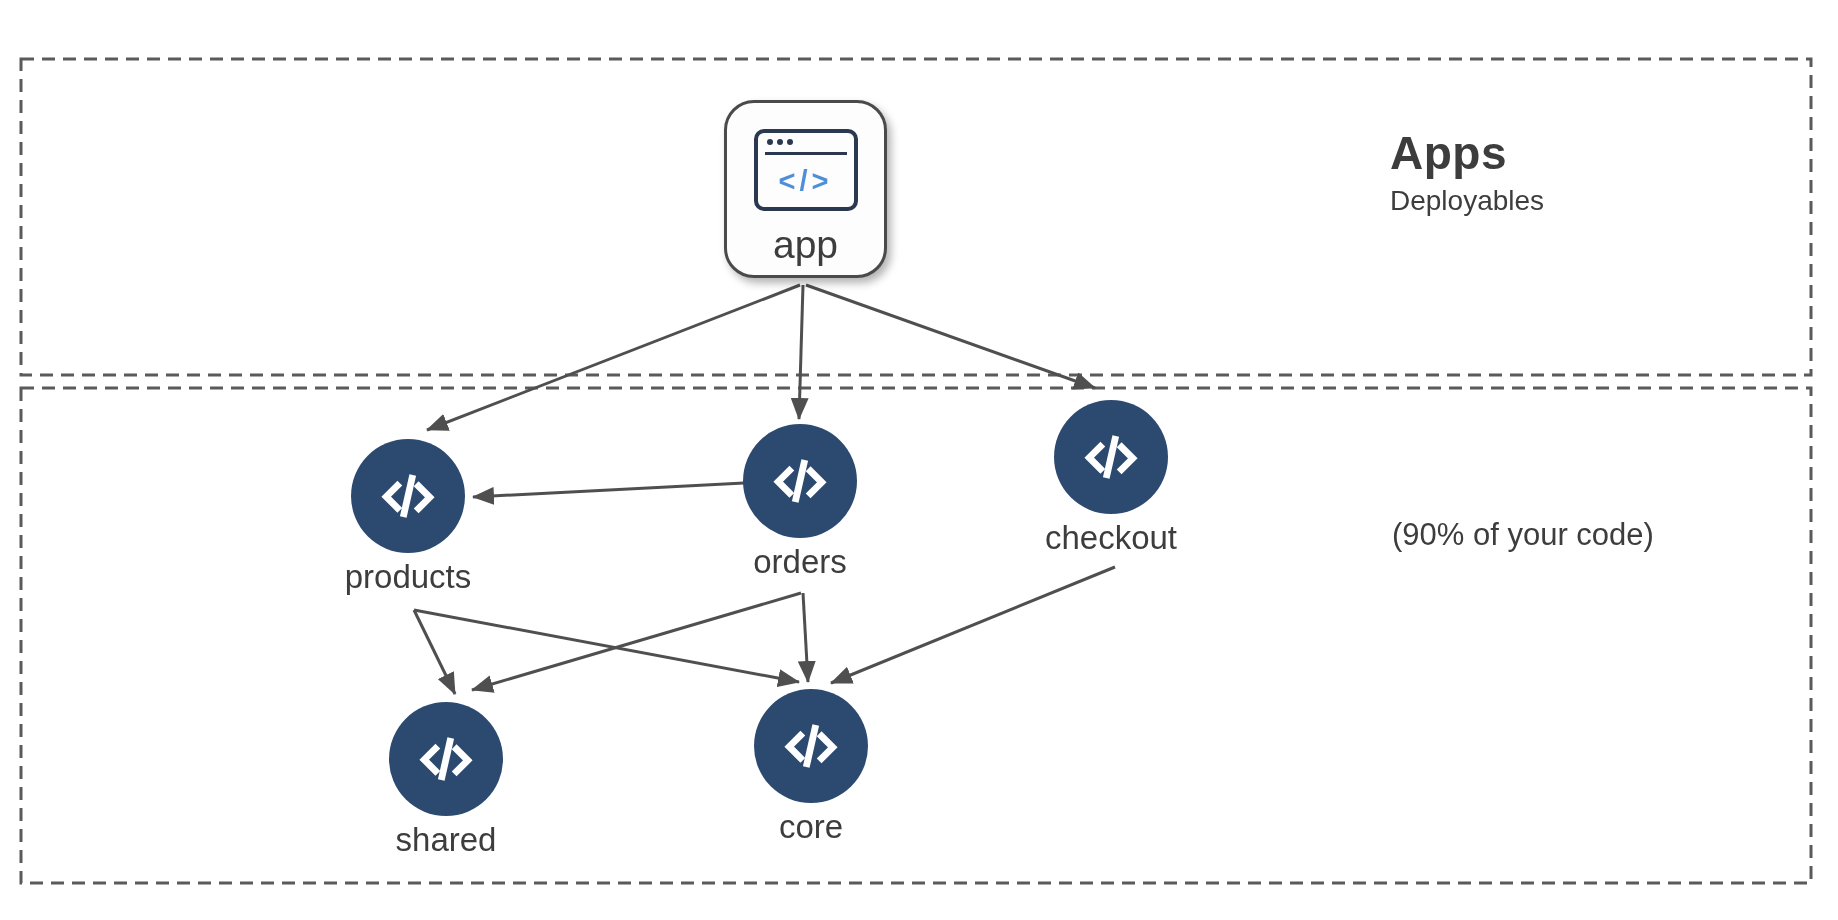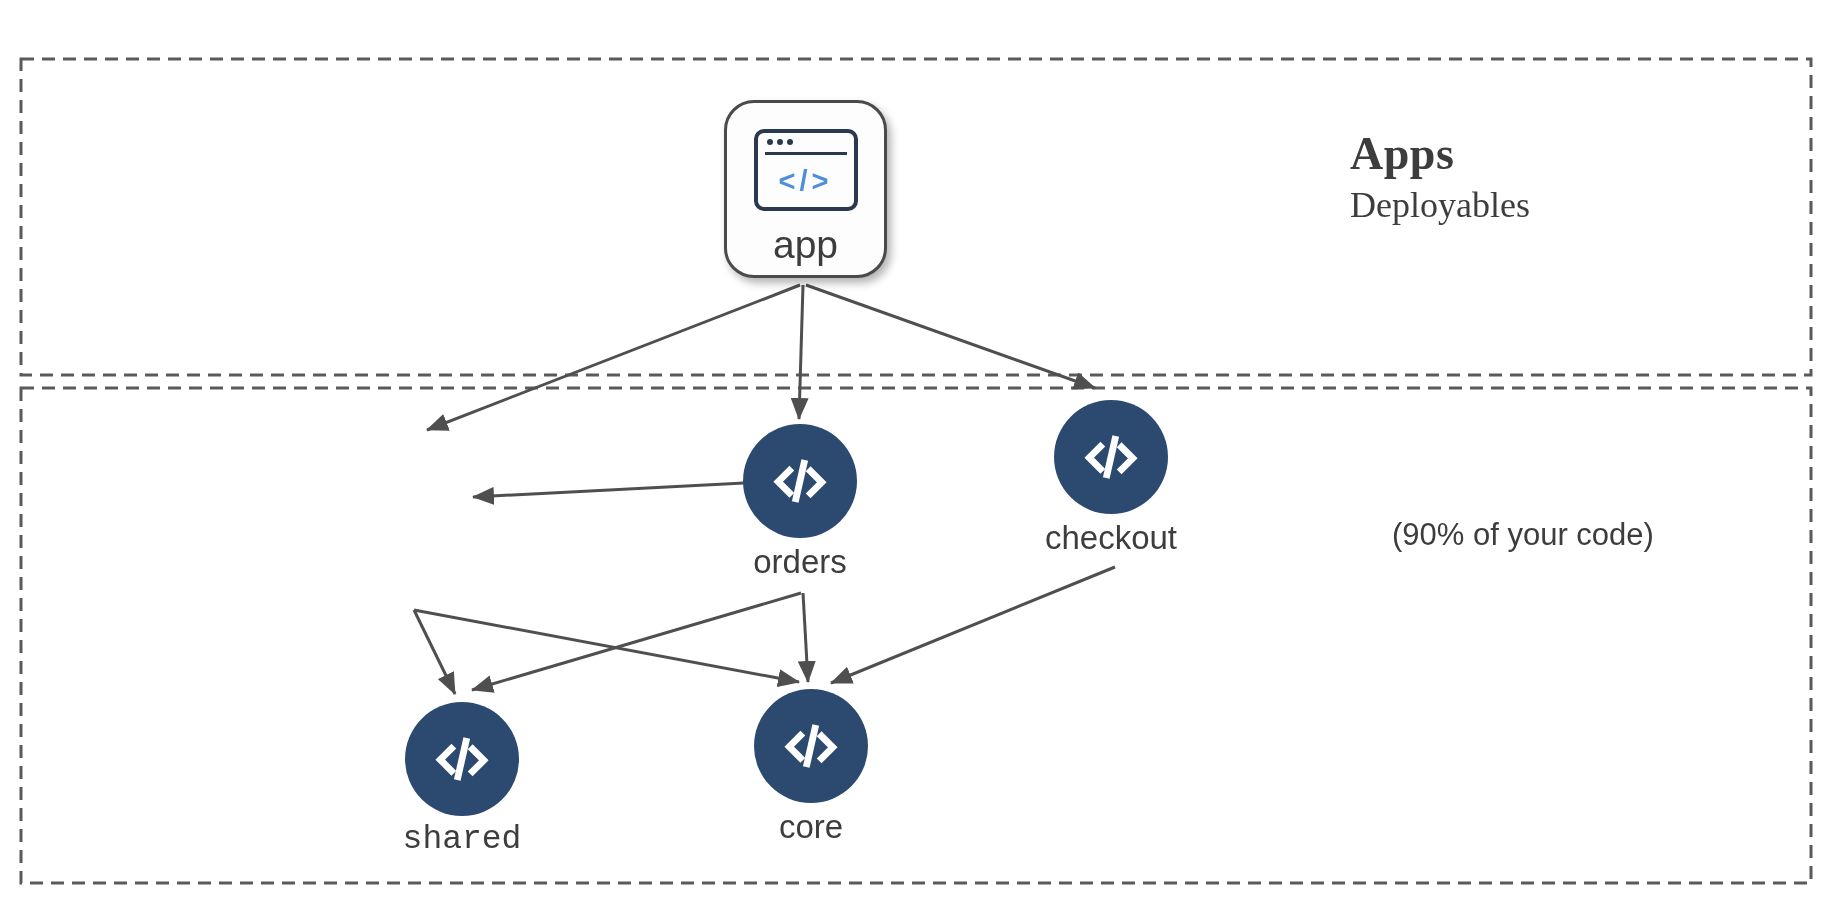--- a/index.html
+++ b/index.html
@@ -14,22 +14,22 @@
   #edge-layer {
     position: absolute;
     left: 0; top: 0;
     width: 1838px; height: 920px;
     pointer-events: none;
   }
 
   
   .section-label { position: absolute; color: #3d3d3d; }
   .section-label .title   { font-size: 46px; font-weight: 700; line-height: 1.2; letter-spacing: 0.5px; }
-  .section-label .subtitle{ font-size: 36px; font-weight: 400; line-height: 1.25; margin-top: 2px; }
-  #apps-label { left: 1350px; top: 126px; font-family: Liberation Serif, serif; }
+  .section-label .subtitle{ font-size: 28px; font-weight: 400; line-height: 1.25; margin-top: 2px; }
+  #apps-label { left: 1390px; top: 126px; }
   #libs-label { left: 1392px; top: 514px; }
   #libs-label .subtitle { font-size: 31px; text-align: center; }
 
   
   .app-card {
     position: absolute;
     left: 724px; top: 100px;
     width: 163px; height: 178px;
     background: #fdfdfd;
     border: 3px solid #4a4a4a;
@@ -91,21 +91,21 @@
   .lib-circle svg { width: 68px; height: 68px; }
   .lib-node .node-label {
     margin-top: 5px;
     font-size: 33px;
     color: #3d3d3d;
     white-space: nowrap;
   }
   #node-products { left: 298px;  top: 439px; }
   #node-orders   { left: 690px;  top: 424px; }
   #node-checkout { left: 1001px; top: 400px; align-items: center; }
-  #node-shared   { left: 352px;  top: 702px; font-family: Liberation Mono, monospace; }
+  #node-shared   { left: 336px;  top: 702px; }
   #node-core     { left: 701px;  top: 689px; }
 </style>
 </head>
 <body>
 
 <div id="canvas">
 
   <svg id="edge-layer" viewBox="0 0 1838 920" xmlns="http://www.w3.org/2000/svg">
     <defs>
       <marker id="arrow" markerUnits="userSpaceOnUse" markerWidth="22" markerHeight="18" refX="21" refY="9" orient="auto">
@@ -135,20 +135,30 @@
           <i></i>
           <i></i>
           <i></i>
         </div>
       <div class="browser-bar"></div>
       <div class="browser-code">&lt;/&gt;</div>
     </div>
     <div class="node-label">app</div>
   </div>
 
+  <div class="lib-node" id="node-products">
+    <div class="lib-circle">
+      <svg viewBox="0 0 100 100" fill="none" stroke="#ffffff" stroke-width="10">
+        <polyline points="38,31 18,51 38,71"></polyline>
+          <line x1="57" y1="19" x2="43" y2="81"></line>
+          <polyline points="62,32 82,52 62,72"></polyline>
+      </svg>
+    </div>
+    <div class="node-label">products</div>
+  </div>
 
   <div class="lib-node" id="node-orders">
     <div class="lib-circle">
       <svg viewBox="0 0 100 100" fill="none" stroke="#ffffff" stroke-width="10">
         <polyline points="38,31 18,51 38,71"></polyline>
           <line x1="57" y1="19" x2="43" y2="81"></line>
           <polyline points="62,32 82,52 62,72"></polyline>
       </svg>
     </div>
     <div class="node-label">orders</div>

